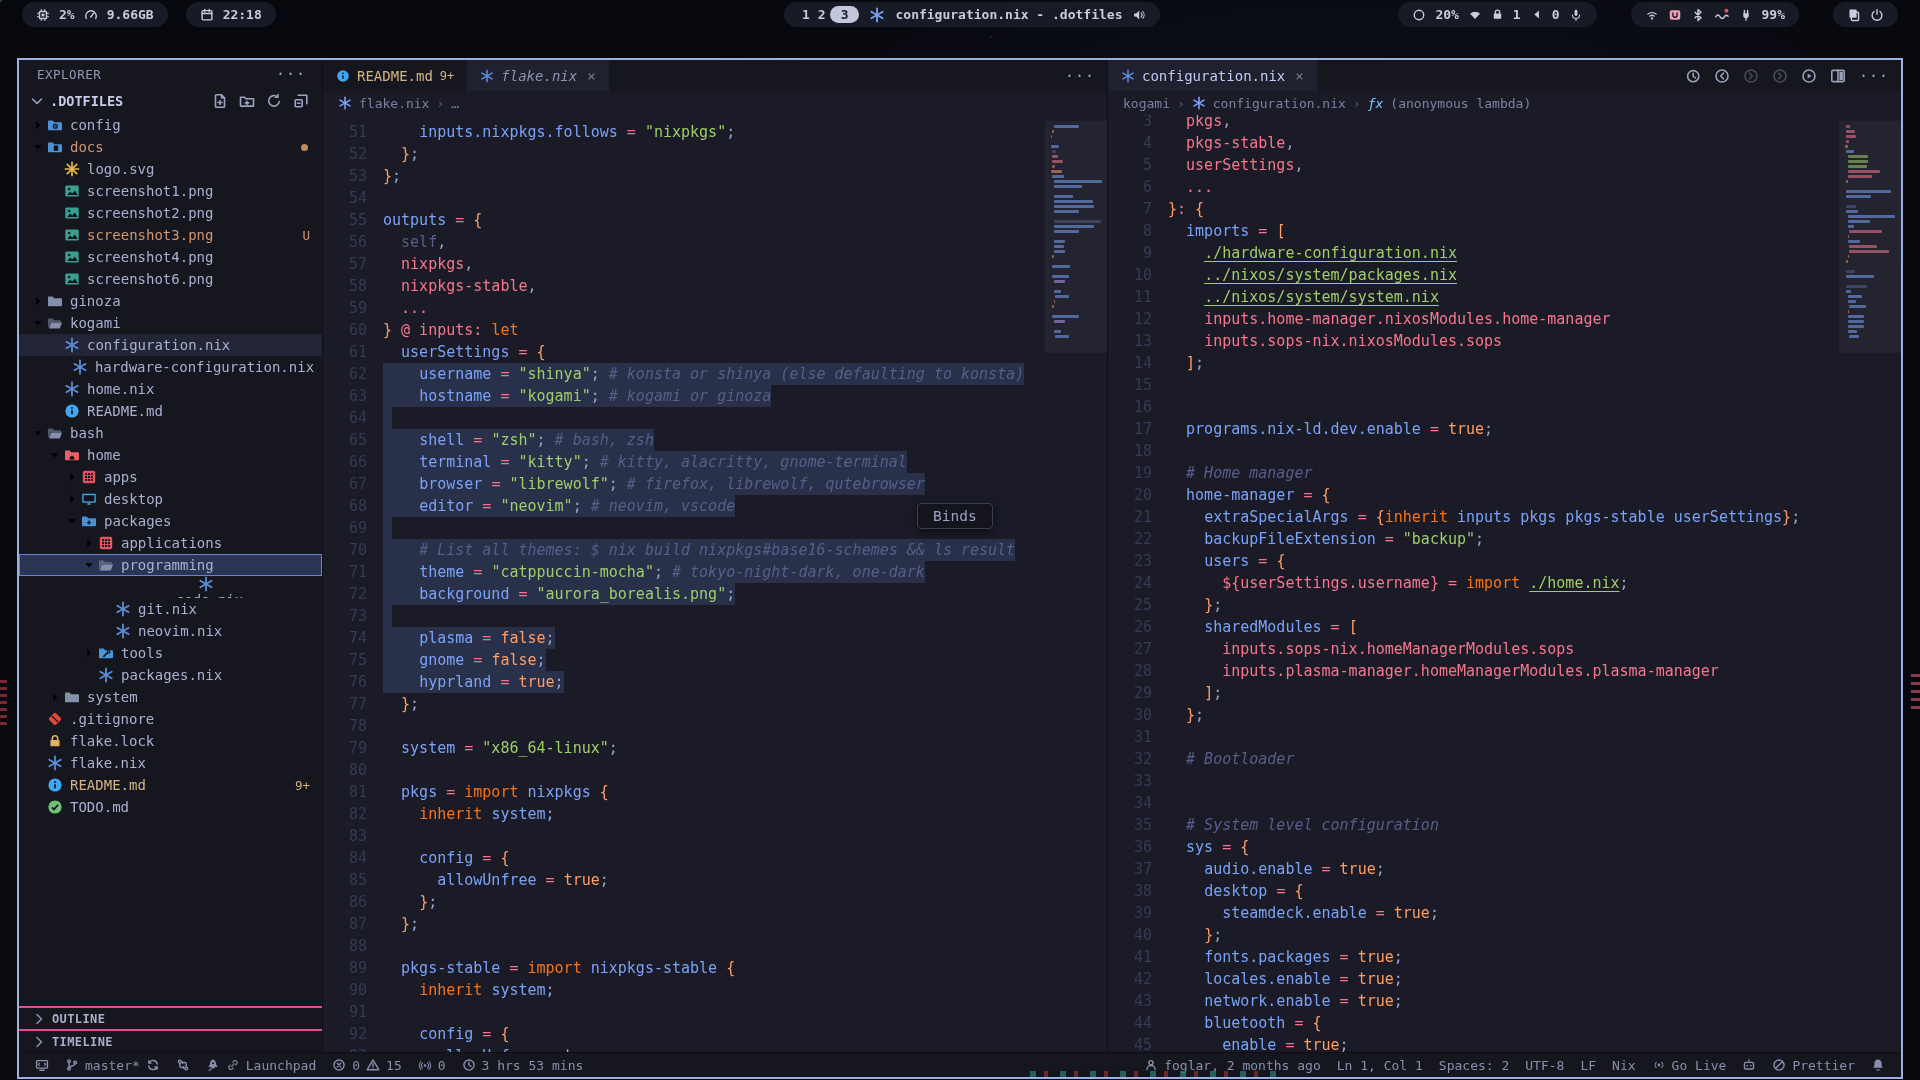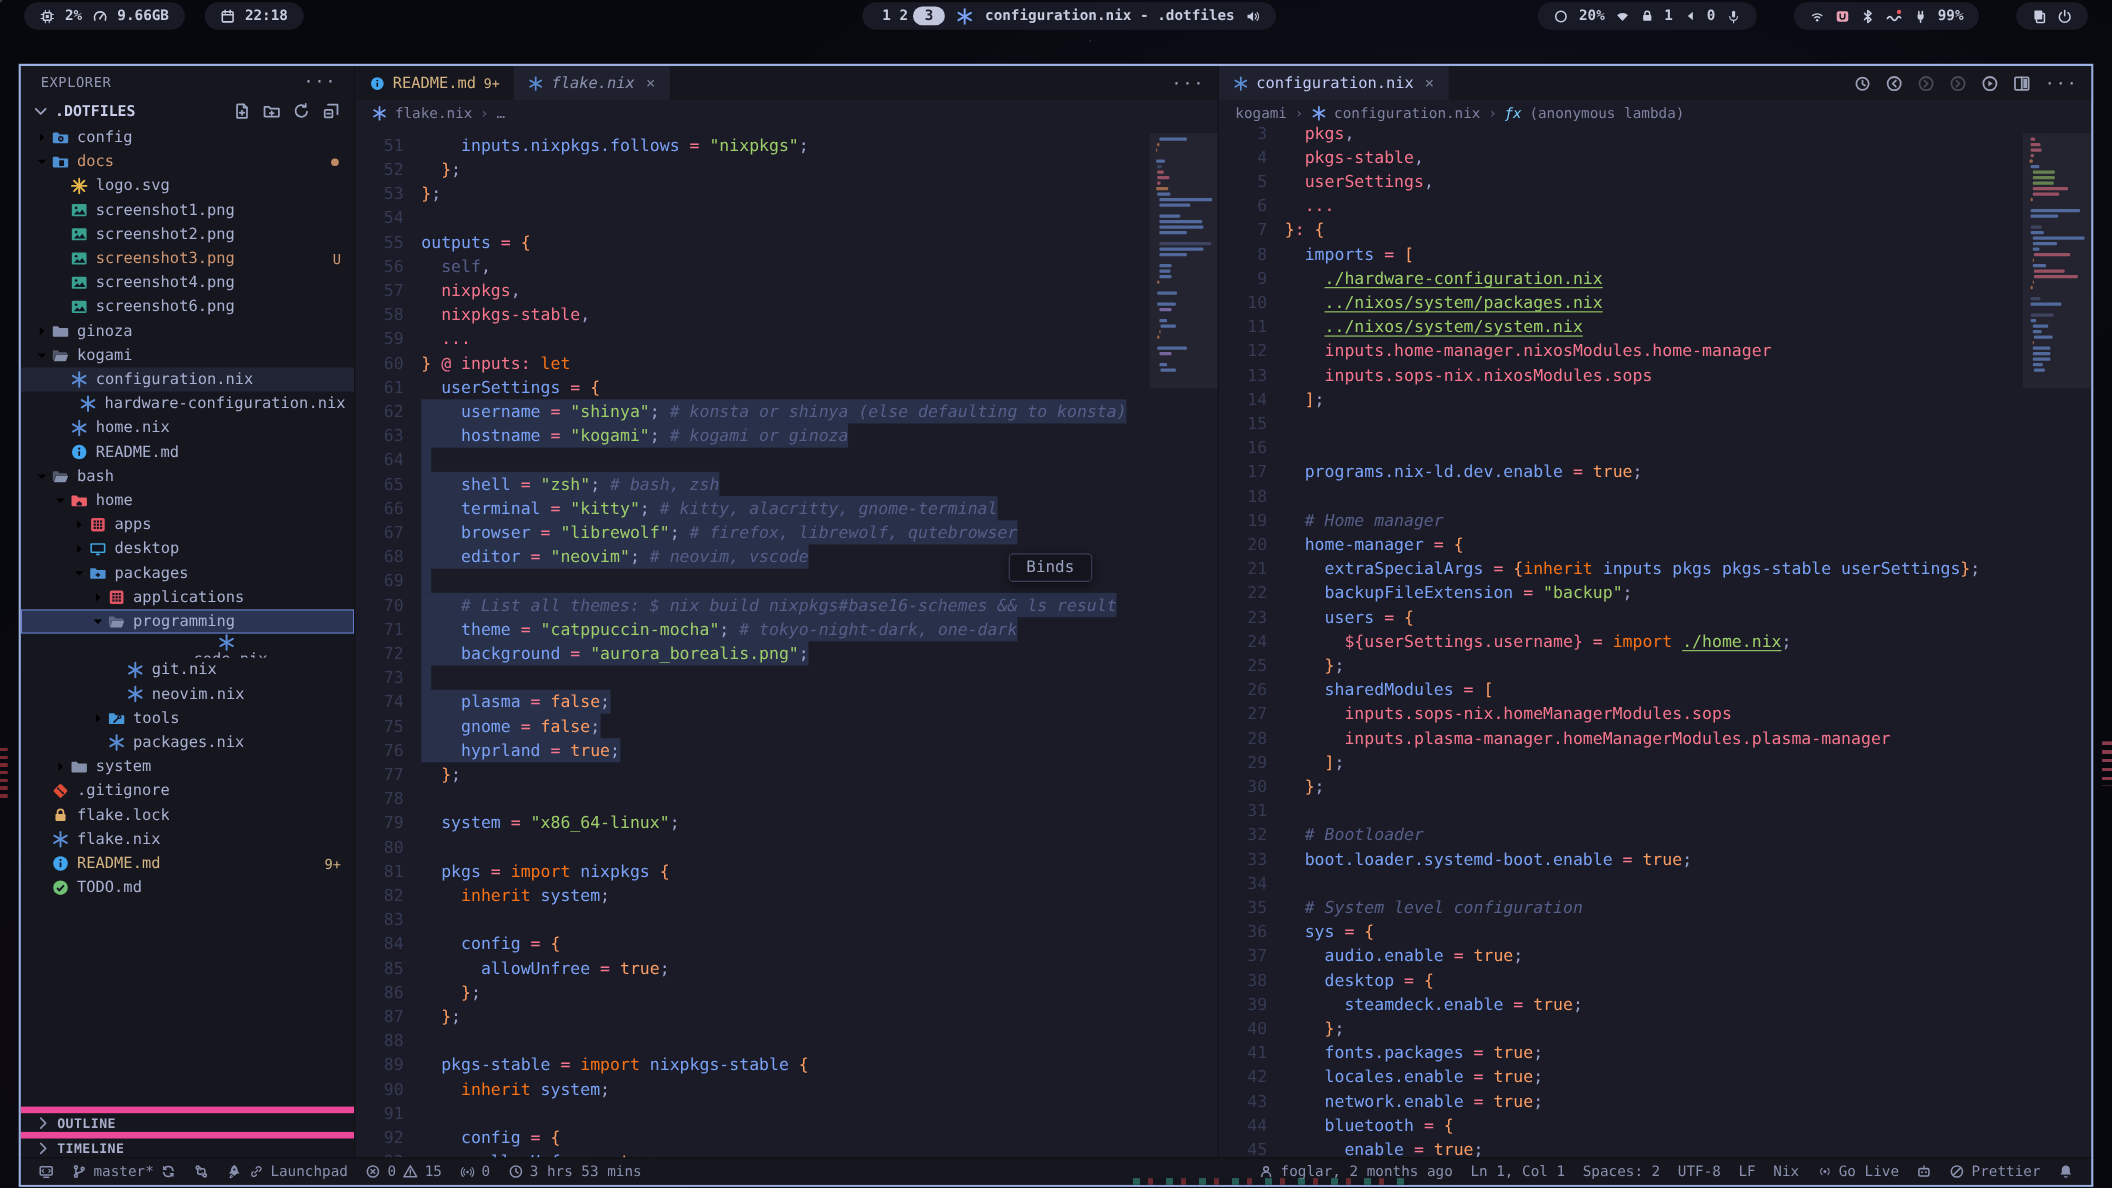--- a/index.html
+++ b/index.html
@@ -65,21 +65,21 @@
   .trow { height:22px; display:flex; align-items:center; font-size:14px; color:#a8b1d2; position:relative; }
   .trow .chev { width:18px; flex:none; display:inline-flex; justify-content:center; color:#8a91ac; }
   .trow .ic { margin-right:7px; flex:none; }
   .trow .lbl { white-space:nowrap; overflow:hidden; }
   .trow .badge { margin-left:auto; margin-right:12px; font-size:12.5px; }
   .trow .dotb { margin-left:auto; margin-right:14px; width:7px; height:7px; border-radius:50%; background:#c08a63; }
   .trow.active { background:#222536; }
   .trow.selected { background:#2b3553; box-shadow: inset 0 0 0 1px #6a83d6; }
   .sidebar-bottom { margin-top:auto; flex:none; }
   .panel-row { height:23px; display:flex; align-items:center; gap:5px; padding-left:12px;
-    border-top:6px solid #ec4899; color:#a9b0cc; font-size:12px; font-weight:bold; letter-spacing:.4px; }
+    border-top:2px solid #ec4899; color:#a9b0cc; font-size:12px; font-weight:bold; letter-spacing:.4px; }
   .panel-row .ic { color:#8a91ac; }
 
   
   .editor-group { display:flex; flex-direction:column; min-width:0; background:#1a1b26; position:relative; }
   .left-group { width:784px; flex:none; }
   .right-group { flex:1; }
   .group-divider { width:1px; background:#0f0f17; flex:none; }
   .tab-bar { height:31px; flex:none; background:#16161e; display:flex; align-items:stretch; }
   .tabs { display:flex; }
   .tab { display:flex; align-items:center; gap:7px; padding:0 13px; font-size:14px; color:#8b92b0; cursor:pointer; }
@@ -1007,21 +1007,21 @@
               <div class="line"><span class="ln">23</span><span class="lt"><span class="bgspan"><span class="tok-w">    </span><span class="tok-i">users </span><span class="tok-o">= </span><span class="tok-b">{</span></span></span></div>
               <div class="line"><span class="ln">24</span><span class="lt"><span class="bgspan"><span class="tok-w">      </span><span class="tok-o">${userSettings.username} </span><span class="tok-o">= </span><span class="tok-k">import </span><span class="tok-u">./home.nix</span><span class="tok-p">;</span></span></span></div>
               <div class="line"><span class="ln">25</span><span class="lt"><span class="bgspan"><span class="tok-w">    </span><span class="tok-b">}</span><span class="tok-p">;</span></span></span></div>
               <div class="line"><span class="ln">26</span><span class="lt"><span class="bgspan"><span class="tok-w">    </span><span class="tok-i">sharedModules </span><span class="tok-o">= </span><span class="tok-b">[</span></span></span></div>
               <div class="line"><span class="ln">27</span><span class="lt"><span class="bgspan"><span class="tok-w">      </span><span class="tok-o">inputs.sops-nix.homeManagerModules.sops</span></span></span></div>
               <div class="line"><span class="ln">28</span><span class="lt"><span class="bgspan"><span class="tok-w">      </span><span class="tok-o">inputs.plasma-manager.homeManagerModules.plasma-manager</span></span></span></div>
               <div class="line"><span class="ln">29</span><span class="lt"><span class="bgspan"><span class="tok-w">    </span><span class="tok-b">]</span><span class="tok-p">;</span></span></span></div>
               <div class="line"><span class="ln">30</span><span class="lt"><span class="bgspan"><span class="tok-w">  </span><span class="tok-b">}</span><span class="tok-p">;</span></span></span></div>
               <div class="line"><span class="ln">31</span><span class="lt"><span class="bgspan"></span></span></div>
               <div class="line"><span class="ln">32</span><span class="lt"><span class="bgspan"><span class="tok-w">  </span><span class="tok-c"># Bootloader</span></span></span></div>
-              <div class="line"><span class="ln">33</span><span class="lt"><span class="bgspan"><span class="tok-w">  </span><span class="tok-i">boot.loader.systemd-boot.enable </span><span class="tok-o">= </span><span class="tok-n">true</span><span class="tok-p">;</span></span></span></div>
+              <div class="line"><span class="ln">33</span></div>
               <div class="line"><span class="ln">34</span><span class="lt"><span class="bgspan"></span></span></div>
               <div class="line"><span class="ln">35</span><span class="lt"><span class="bgspan"><span class="tok-w">  </span><span class="tok-c"># System level configuration</span></span></span></div>
               <div class="line"><span class="ln">36</span><span class="lt"><span class="bgspan"><span class="tok-w">  </span><span class="tok-i">sys </span><span class="tok-o">= </span><span class="tok-b">{</span></span></span></div>
               <div class="line"><span class="ln">37</span><span class="lt"><span class="bgspan"><span class="tok-w">    </span><span class="tok-i">audio.enable </span><span class="tok-o">= </span><span class="tok-n">true</span><span class="tok-p">;</span></span></span></div>
               <div class="line"><span class="ln">38</span><span class="lt"><span class="bgspan"><span class="tok-w">    </span><span class="tok-i">desktop </span><span class="tok-o">= </span><span class="tok-b">{</span></span></span></div>
               <div class="line"><span class="ln">39</span><span class="lt"><span class="bgspan"><span class="tok-w">      </span><span class="tok-i">steamdeck.enable </span><span class="tok-o">= </span><span class="tok-n">true</span><span class="tok-p">;</span></span></span></div>
               <div class="line"><span class="ln">40</span><span class="lt"><span class="bgspan"><span class="tok-w">    </span><span class="tok-b">}</span><span class="tok-p">;</span></span></span></div>
               <div class="line"><span class="ln">41</span><span class="lt"><span class="bgspan"><span class="tok-w">    </span><span class="tok-i">fonts.packages </span><span class="tok-o">= </span><span class="tok-n">true</span><span class="tok-p">;</span></span></span></div>
               <div class="line"><span class="ln">42</span><span class="lt"><span class="bgspan"><span class="tok-w">    </span><span class="tok-i">locales.enable </span><span class="tok-o">= </span><span class="tok-n">true</span><span class="tok-p">;</span></span></span></div>
               <div class="line"><span class="ln">43</span><span class="lt"><span class="bgspan"><span class="tok-w">    </span><span class="tok-i">network.enable </span><span class="tok-o">= </span><span class="tok-n">true</span><span class="tok-p">;</span></span></span></div>

